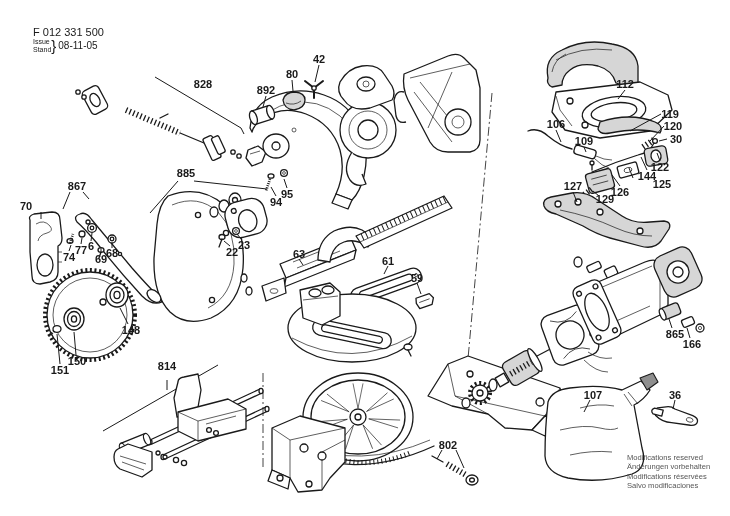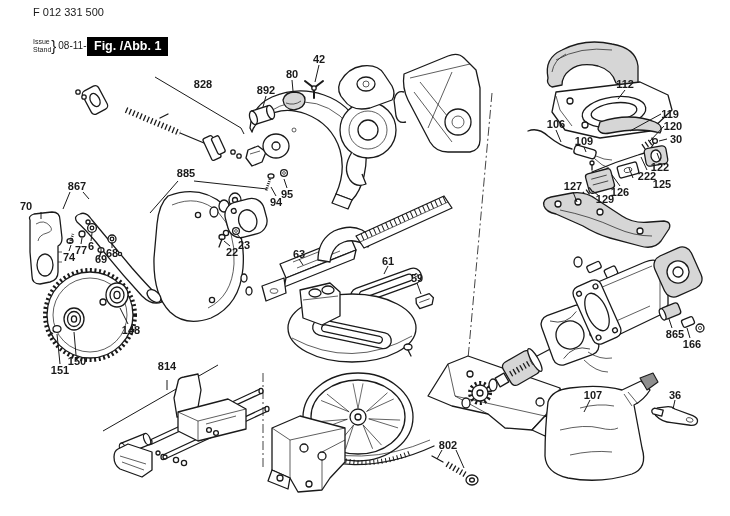--- a/index.html
+++ b/index.html
@@ -15,21 +15,21 @@
   .ld{stroke:#1a1a1a;stroke-width:1;fill:none;}
   .cl{stroke:#444;stroke-width:1;stroke-dasharray:9 3 2 3;fill:none;}
   .spring{stroke:#1a1a1a;stroke-width:6;stroke-dasharray:1.3 2.6;fill:none;}
   .teeth{stroke:#1a1a1a;stroke-width:4;stroke-dasharray:2 2.6;fill:none;}
   .ticks{stroke:#1a1a1a;stroke-width:7;stroke-dasharray:1 3.5;fill:none;}
   .ticks2{stroke:#1a1a1a;stroke-width:5;stroke-dasharray:1 3;fill:none;}
   .thr{stroke:#1a1a1a;stroke-width:2.6;stroke-dasharray:1 1.2;fill:none;}
   
   .part-label{position:absolute;transform:translate(-50%,-50%);font-size:11px;font-weight:bold;
               white-space:nowrap;letter-spacing:0;}
-  #doc-number{position:absolute;left:33px;top:6px;font-size:11px;text-align:right;}
+  #doc-number{position:absolute;left:33px;top:26px;font-size:11px;text-align:right;}
   #issue-block{position:absolute;left:33px;top:37px;display:flex;align-items:center;}
   #issue-block .stack{display:flex;flex-direction:column;font-size:7px;line-height:8px;}
   #issue-block .brace{font-size:15px;font-weight:normal;margin:0 2px 0 0;}
   #issue-block .date{font-size:10px;}
   #fig-badge{position:absolute;left:87px;top:37px;background:#000;color:#fff;font-weight:bold;
              font-size:12.5px;padding:2px 7px 3px 7px;}
   #footer{position:absolute;left:627px;top:453px;font-size:7.6px;line-height:9.4px;color:#555;}
 </style>
 </head>
 <body>
@@ -473,34 +473,33 @@
 
   <div id="doc-number">F 012 331 500</div>
   <div id="issue-block">
     <span class="stack">
       <span>Issue</span>
       <span>Stand</span>
     </span>
     <span class="brace">}</span>
     <span class="date">08-11-05</span>
   </div>
-  <div id="fig-badge">Fig. /Abb. 1</div>
 
   <div class="part-label" style="left:203px;top:84px">828</div>
   <div class="part-label" style="left:266px;top:90px">892</div>
   <div class="part-label" style="left:292px;top:74px">80</div>
   <div class="part-label" style="left:319px;top:59px">42</div>
   <div class="part-label" style="left:625px;top:84px">112</div>
   <div class="part-label" style="left:556px;top:124px">106</div>
   <div class="part-label" style="left:584px;top:141px">109</div>
   <div class="part-label" style="left:670px;top:114px">119</div>
   <div class="part-label" style="left:673px;top:126px">120</div>
   <div class="part-label" style="left:676px;top:139px">30</div>
   <div class="part-label" style="left:660px;top:167px">122</div>
-  <div class="part-label" style="left:647px;top:176px">222</div>
+  <div class="part-label" style="left:647px;top:176px">144</div>
   <div class="part-label" style="left:662px;top:184px">125</div>
   <div class="part-label" style="left:620px;top:192px">126</div>
   <div class="part-label" style="left:605px;top:199px">129</div>
   <div class="part-label" style="left:573px;top:186px">127</div>
   <div class="part-label" style="left:186px;top:173px">885</div>
   <div class="part-label" style="left:287px;top:194px">95</div>
   <div class="part-label" style="left:276px;top:202px">94</div>
   <div class="part-label" style="left:77px;top:186px">867</div>
   <div class="part-label" style="left:26px;top:206px">70</div>
   <div class="part-label" style="left:69px;top:257px">74</div>
@@ -516,14 +515,20 @@
   <div class="part-label" style="left:131px;top:330px">148</div>
   <div class="part-label" style="left:77px;top:361px">150</div>
   <div class="part-label" style="left:60px;top:370px">151</div>
   <div class="part-label" style="left:167px;top:366px">814</div>
   <div class="part-label" style="left:448px;top:445px">802</div>
   <div class="part-label" style="left:675px;top:334px">865</div>
   <div class="part-label" style="left:692px;top:344px">166</div>
   <div class="part-label" style="left:593px;top:395px">107</div>
   <div class="part-label" style="left:675px;top:395px">36</div>
 
+  <div id="footer">
+    <div>Modifications reserved</div>
+    <div>Änderungen vorbehalten</div>
+    <div>Modifications réservées</div>
+    <div>Salvo modificaciones</div>
+  </div>
 
 </div>
 
 </body></html>

